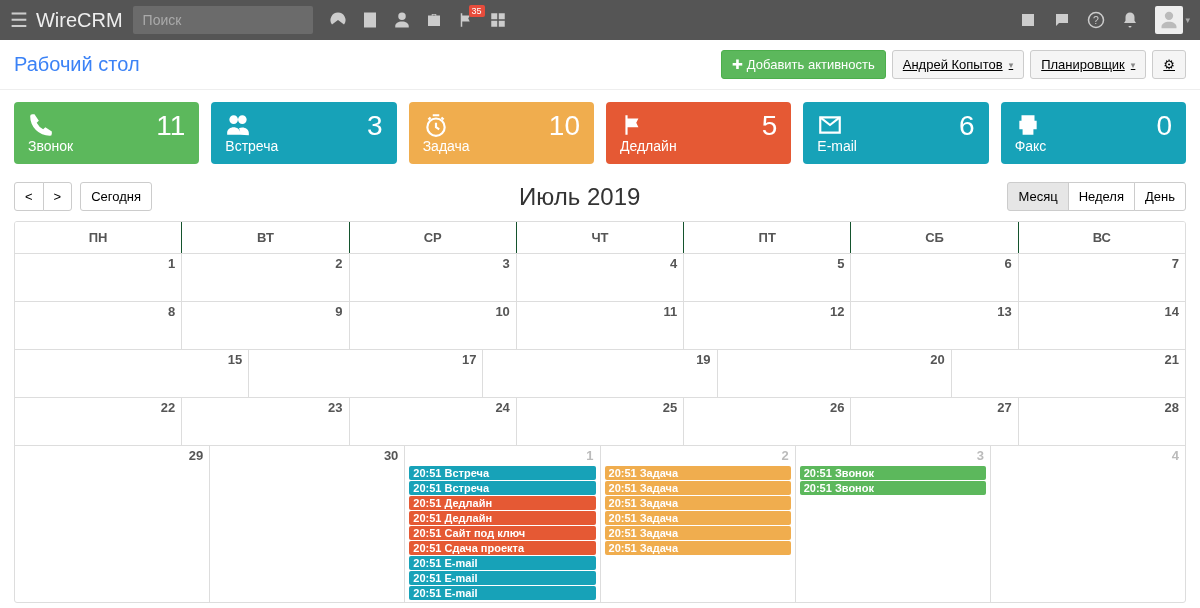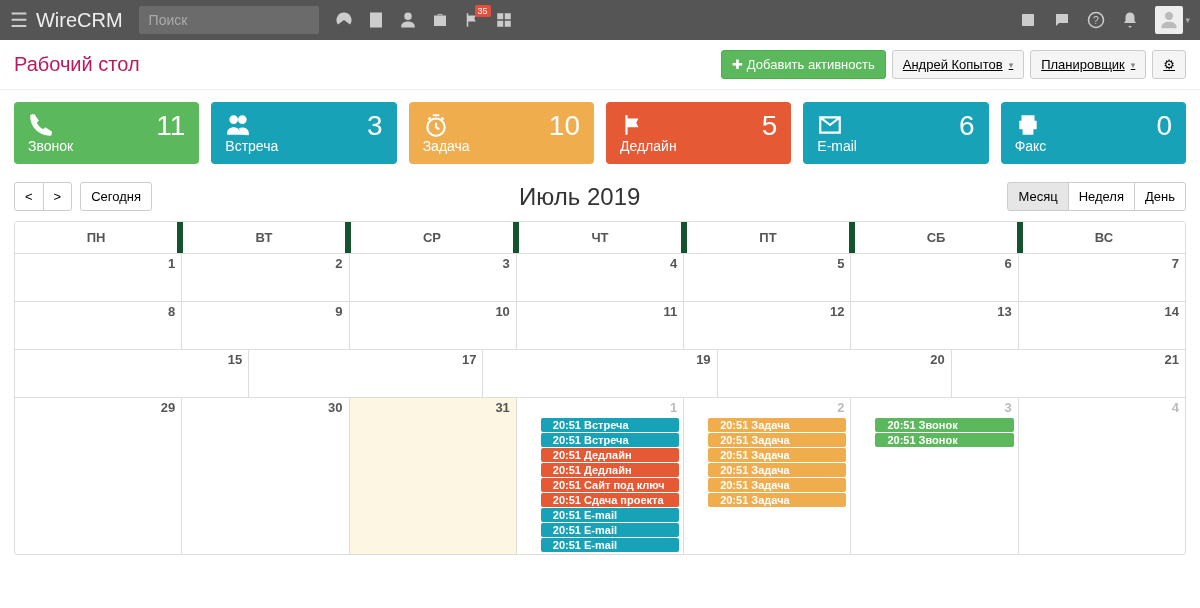--- a/index.html
+++ b/index.html
@@ -1,32 +1,32 @@
 <!DOCTYPE html>
 <html><head>
 <meta charset="utf-8">
 <style>
 * { box-sizing: border-box; margin: 0; padding: 0; }
 body { font-family: -apple-system, "Helvetica Neue", Arial, sans-serif; font-size: 13px; color: #333; background: #fff; width: 1200px; }
 .topbar { background: #555; height: 40px; display: flex; align-items: center; padding: 0 10px; gap: 8px; color: #ddd; }
 .hamburger { font-size: 20px; cursor: pointer; color: #ccc; }
-.brand { font-size: 20px; font-weight: 400; color: #eee; margin-right: 8px; }
+.brand { font-size: 20px; font-weight: 400; color: #eee; margin-right: 2px; }
 .search { background: #6b6b6b; border: none; color: #bbb; padding: 6px 10px; width: 180px; border-radius: 2px; font-size: 14px; }
 .search::placeholder { color: #aaa; }
 .nav-icons { display: flex; gap: 14px; margin-left: 8px; }
 .nav-icon { position: relative; cursor: pointer; color: #ccc; display: flex; align-items: center; }
 .nav-icon svg { width: 18px; height: 18px; fill: #ccc; }
 .badge { position: absolute; top: -6px; right: -10px; background: #e74c3c; color: #fff; font-size: 9px; padding: 1px 3px; border-radius: 2px; }
 .topbar-right { margin-left: auto; display: flex; gap: 16px; align-items: center; }
 .avatar-box { width: 28px; height: 28px; background: #eee; border-radius: 2px; display:flex;align-items:center;justify-content:center; }
 .avatar-box svg { fill:#bbb; width:20px; height:20px; }
 .caret { font-size: 9px; color: #aaa; margin-left:2px; }
 
 .toolbar { display: flex; align-items: center; padding: 10px 14px; border-bottom: 1px solid #eee; }
-.page-title { font-size: 20px; font-weight: 400; color: #be185d; }
+.page-title { font-size: 20px; font-weight: 400; color: #3b82f6; }
 .toolbar-right { margin-left: auto; display: flex; gap: 6px; align-items: center; }
 .btn { border: 1px solid #ccc; background: #fff; padding: 6px 10px; border-radius: 3px; cursor: pointer; font-size: 13px; display:inline-flex; align-items:center; gap:4px; }
 .btn-green { background: #5cb85c; border-color: #4cae4c; color: #fff; font-weight: 500; }
 .btn-grey { background: #f5f5f5; text-decoration: underline; }
 .btn .caret { color: #888; }
 
 .tiles { display: flex; gap: 12px; padding: 12px 14px; }
 .tile { flex: 1; border-radius: 4px; color: #fff; padding: 10px 14px 12px; position: relative; min-height: 62px; }
 .tile-num { font-size: 28px; font-weight: 300; position: absolute; top: 8px; right: 14px; }
 .tile-label { font-size: 14px; position: absolute; bottom: 10px; left: 14px; }
@@ -40,31 +40,31 @@
 .cal-controls { display: flex; align-items: center; padding: 6px 14px 10px; }
 .btn-group { display: inline-flex; }
 .btn-group .btn { border-radius: 0; margin-left: -1px; }
 .btn-group .btn:first-child { border-radius: 3px 0 0 3px; margin-left: 0; }
 .btn-group .btn:last-child { border-radius: 0 3px 3px 0; }
 .cal-title { flex: 1; text-align: center; font-size: 24px; font-weight: 400; color: #333; }
 .btn.active { background: #e6e6e6; }
 
 .calendar { margin: 0 14px 14px; border: 1px solid #ddd; border-radius: 3px; overflow: hidden; font-weight: bold; }
 .cal-head { display: flex; background: #fff; border-bottom: 1px solid #ddd; }
-.cal-head .dow { flex: 1; text-align: center; padding: 8px 0; font-size: 13px; color: #555; border-left: 6px solid #14532d; }
+.cal-head .dow { flex: 1; text-align: center; padding: 8px 0; font-size: 13px; color: #555; border-left: 1px solid #14532d; }
 .cal-head .dow:first-child { border-left: none; }
 .cal-row { display: flex; border-bottom: 1px solid #ddd; min-height: 48px; position: relative; }
 .cal-row:last-child { border-bottom: none; }
 .cal-cell { flex: 1; border-left: 1px solid #ddd; position: relative; padding: 2px 4px; }
 .cal-cell:first-child { border-left: none; }
 .cal-cell.today { background: #fdf6e3; }
 .daynum { position: absolute; top: 2px; right: 6px; font-size: 13px; color: #555; }
 .daynum.muted { color: #bbb; }
 .events { margin-top: 18px; display: flex; flex-direction: column; gap: 1px; }
-.event { font-size: 11px; color: #fff; padding: 1px 12px; border-radius: 2px; white-space: nowrap; overflow: hidden; text-overflow: ellipsis; cursor: pointer; margin-left: 20px; }
+.event { font-size: 11px; color: #fff; padding: 1px 4px; border-radius: 2px; white-space: nowrap; overflow: hidden; text-overflow: ellipsis; cursor: pointer; }
 .ev-cyan { background: #17a2b8; }
 .ev-red { background: #e55934; }
 .ev-orange { background: #f0ad4e; }
 .ev-green { background: #5cb85c; }
 </style>
 </head>
 <body>
 
 <div class="topbar">
   <span class="hamburger">☰</span>
@@ -289,27 +289,47 @@
         </div>
         <div class="cal-cell">
           <div class="daynum">20</div>
         </div>
         <div class="cal-cell">
           <div class="daynum">21</div>
         </div>
       </div>
       <div class="cal-row">
         <div class="cal-cell">
+          <div class="daynum">22</div>
+        </div>
+        <div class="cal-cell">
+          <div class="daynum">23</div>
+        </div>
+        <div class="cal-cell">
+          <div class="daynum">24</div>
+        </div>
+        <div class="cal-cell">
+          <div class="daynum">25</div>
+        </div>
+        <div class="cal-cell">
+          <div class="daynum">26</div>
+        </div>
+        <div class="cal-cell">
+          <div class="daynum">27</div>
+        </div>
+        <div class="cal-cell">
+          <div class="daynum">28</div>
+        </div>
+      </div>
+      <div class="cal-row">
+        <div class="cal-cell">
           <div class="daynum">29</div>
         </div>
         <div class="cal-cell">
           <div class="daynum">30</div>
-        </div>
-        <div class="cal-cell today">
-          <div class="daynum">31</div>
         </div>
         <div class="cal-cell">
           <div class="daynum muted">1</div>
           <div class="events">
             <div class="event ev-cyan">20:51 Встреча</div>
             <div class="event ev-cyan">20:51 Встреча</div>
             <div class="event ev-red">20:51 Дедлайн</div>
             <div class="event ev-red">20:51 Дедлайн</div>
             <div class="event ev-red">20:51 Сайт под ключ</div>
             <div class="event ev-red">20:51 Сдача проекта</div>

